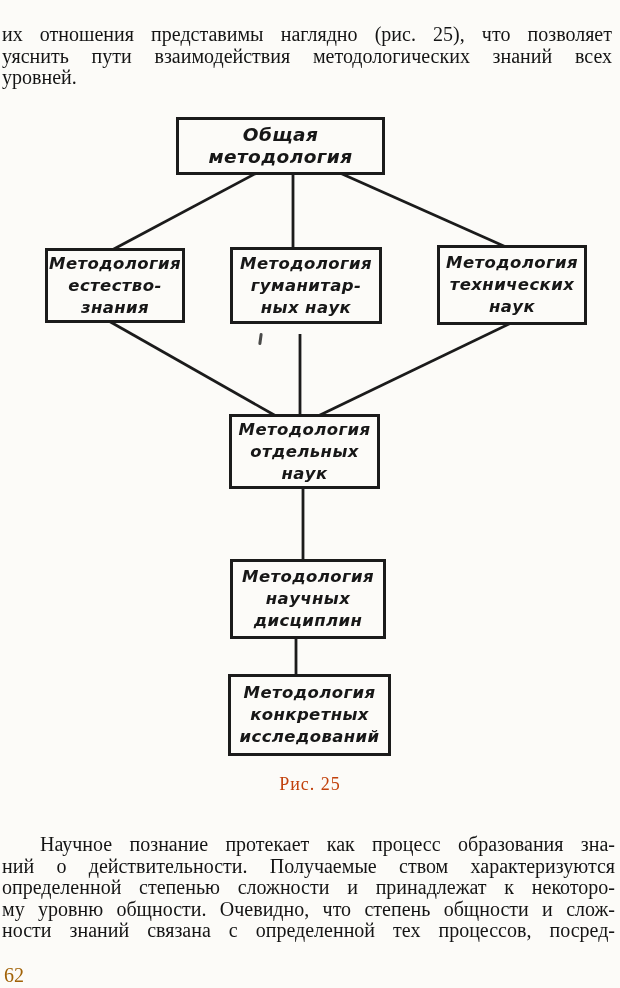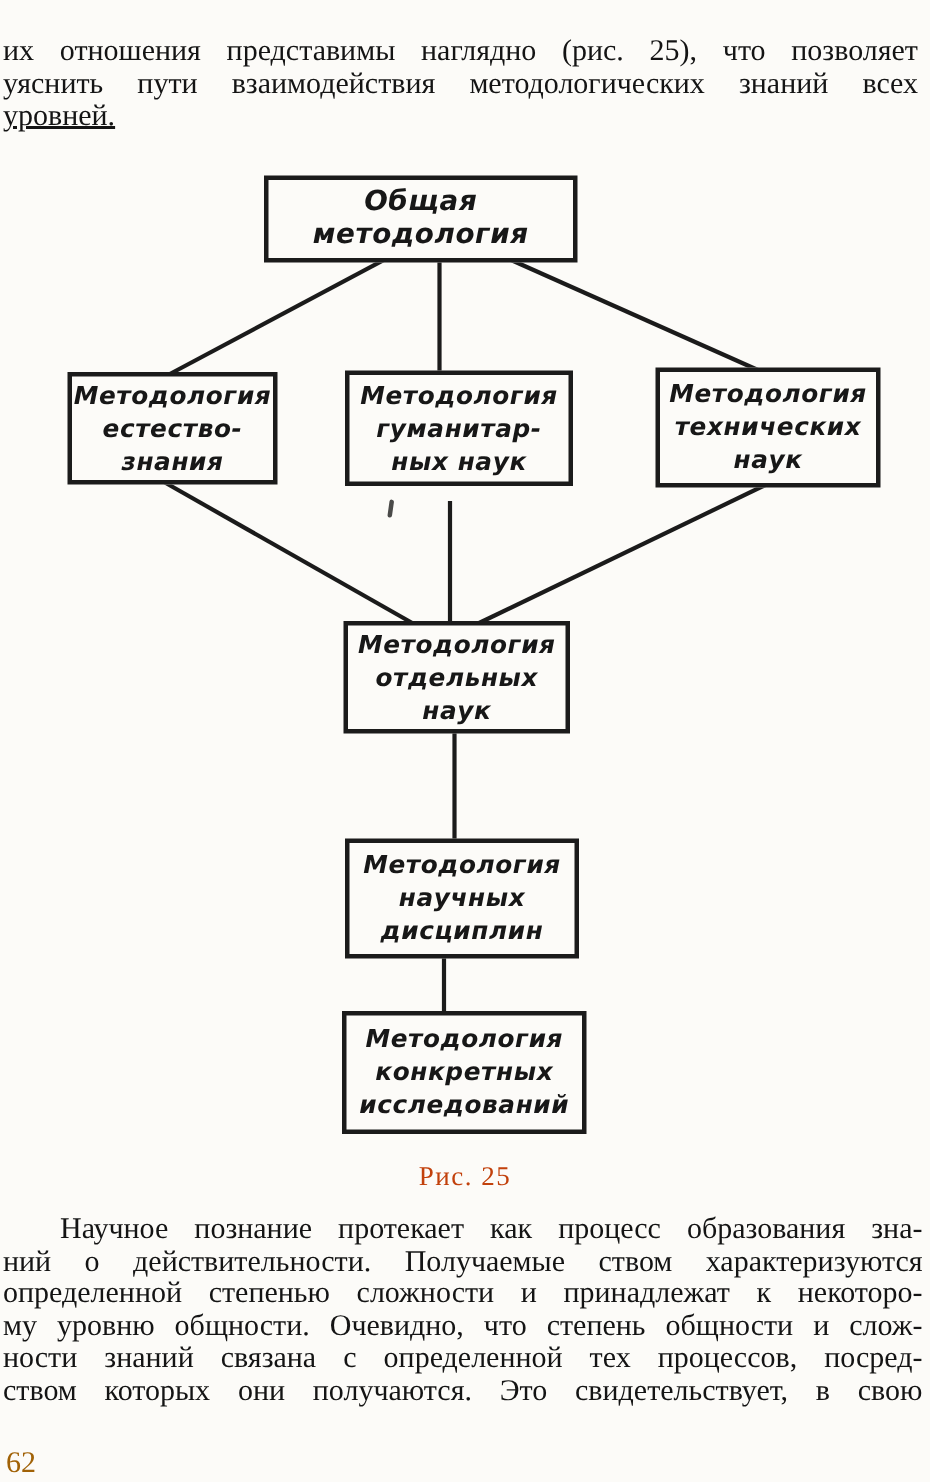--- a/index.html
+++ b/index.html
@@ -21,24 +21,24 @@
     color:#141414;
   }
   .paragraph .line{
     text-align:justify;
     text-align-last:justify;
     white-space:normal;
     word-spacing:1px;
   }
   .paragraph.no-just-last .line:last-child{
     text-align-last:left;
-    text-decoration:underline;
   }
   .paragraph.indent-first .line:first-child{
     text-indent:38px;
+    margin-top:25px;
   }
   #top-paragraph{top:24px;left:2px;width:610px;}
   #bottom-paragraph{top:809px;left:2px;width:613px;}
   
   #connector-svg{
     position:absolute;top:0;left:0;width:620px;height:988px;
     pointer-events:none;
   }
   #connector-svg line{
     stroke:#1b1b1b;stroke-width:2.8;
@@ -133,18 +133,17 @@
 исследований</div>
 
   <div id="figure-caption">Рис. 25</div>
 
   <div id="bottom-paragraph" class="paragraph indent-first">
       <div class="line">Научное познание протекает как процесс образования зна-</div>
       <div class="line">ний о действительности. Получаемые ством характеризуются</div>
       <div class="line">определенной степенью сложности и принадлежат к некоторо-</div>
       <div class="line">му уровню общности. Очевидно, что степень общности и слож-</div>
       <div class="line">ности знаний связана с определенной тех процессов, посред-</div>
-      <div class="line">ством которых они получаются. Это свидетельствует, в свою</div>
     </div>
 
   <div id="page-number">62</div>
 
 </div>
 
 </body></html>

